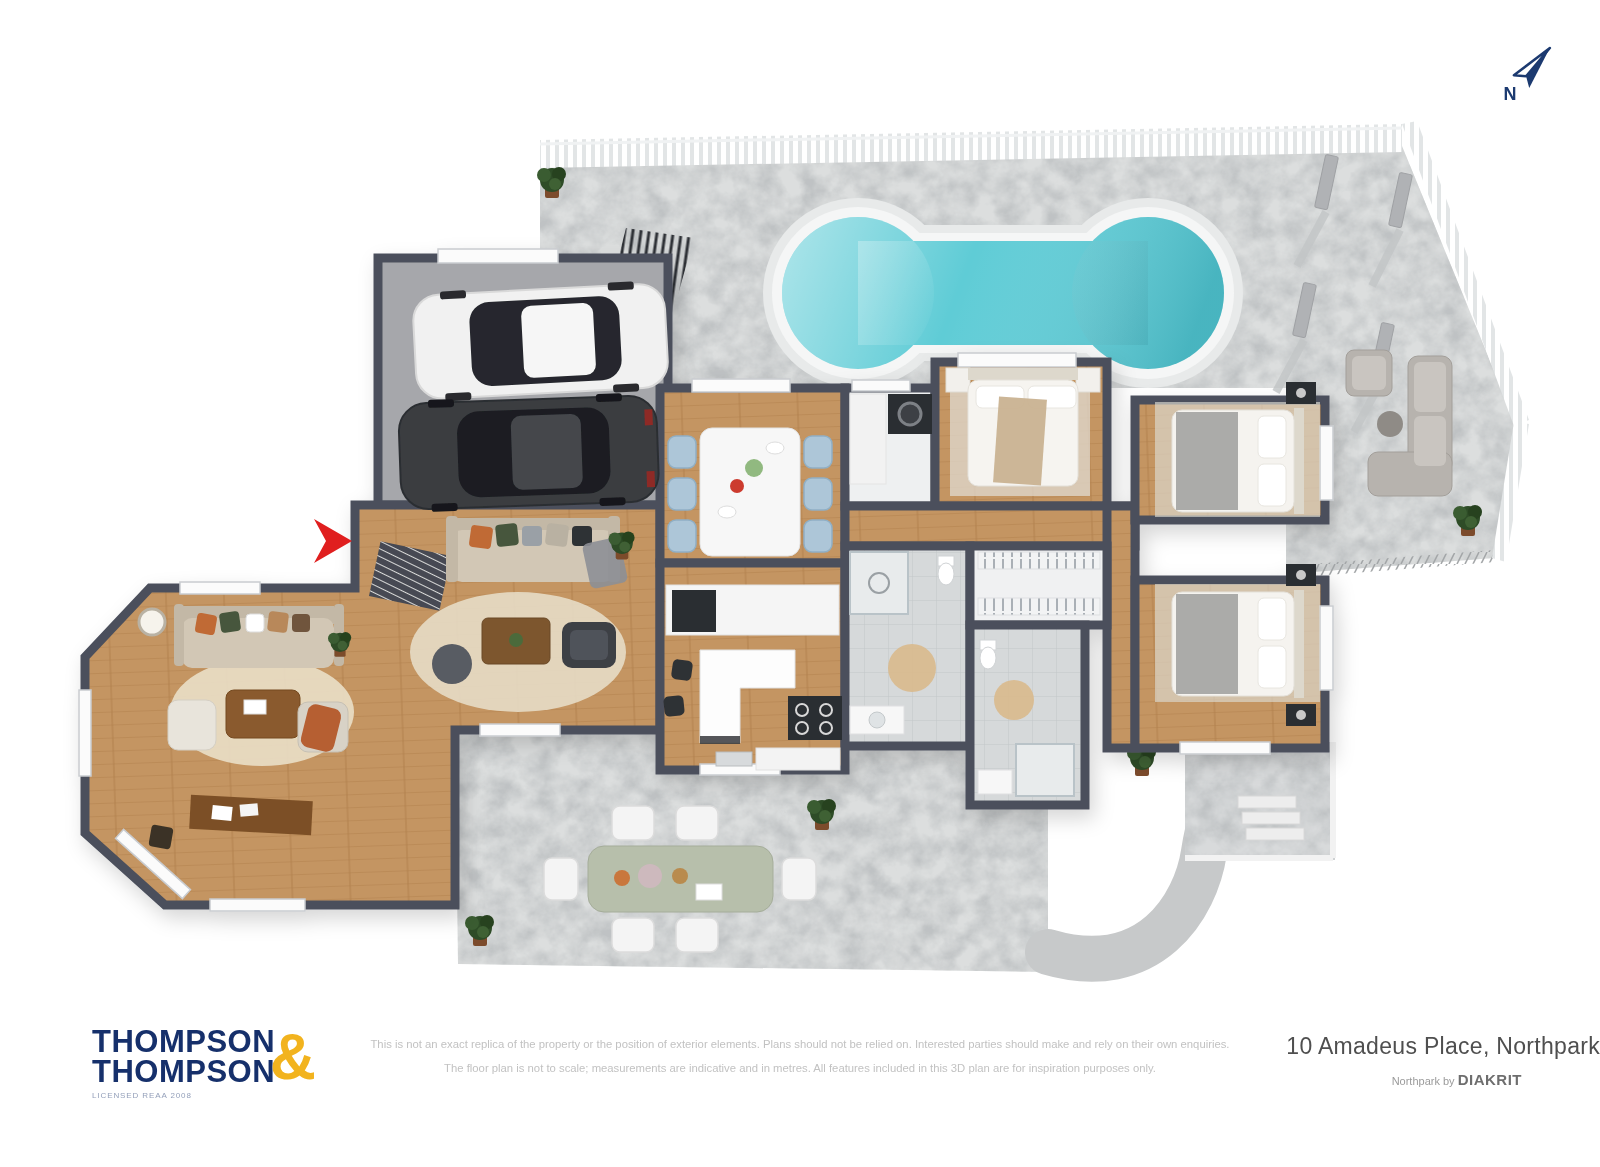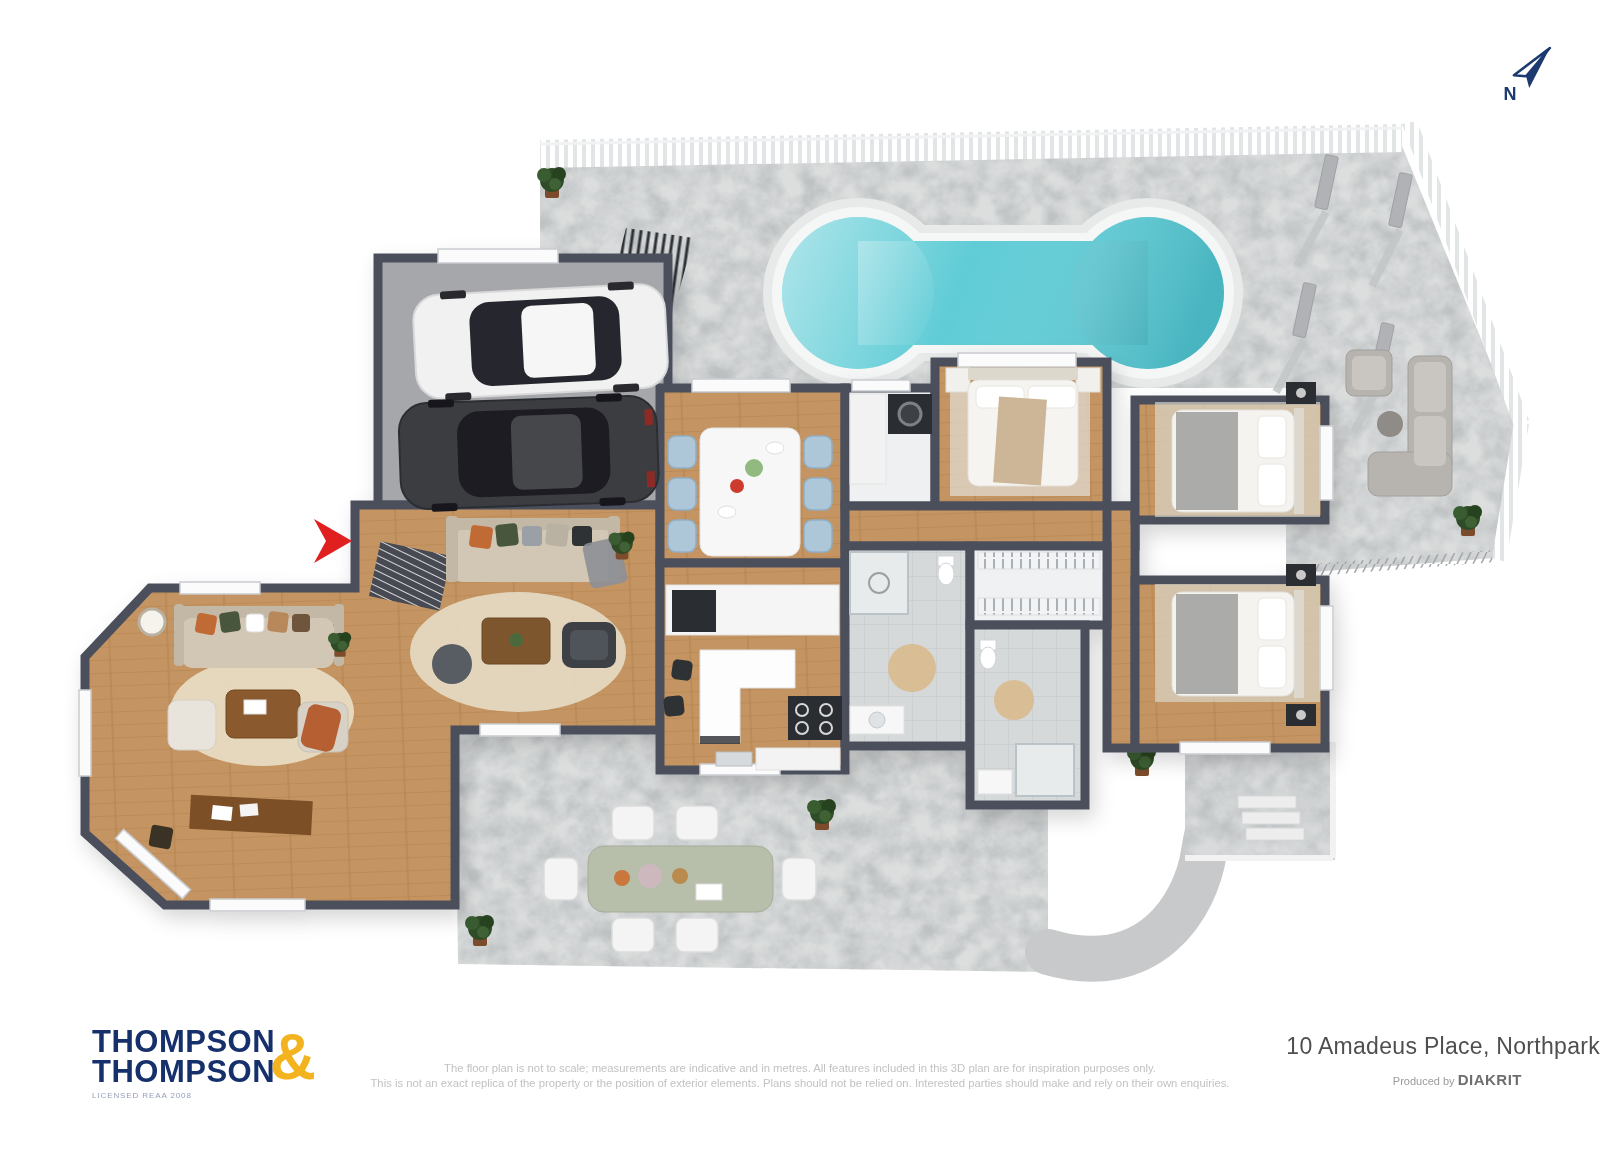--- a/index.html
+++ b/index.html
@@ -8,21 +8,21 @@
   .plan-svg{position:absolute;left:0;top:0}
   .room{stroke:#4c505c;stroke-width:9;stroke-linejoin:miter}
   .win{fill:#fbfbfb;stroke:#c9ccd0;stroke-width:1.5}
   .chair{fill:#f4f4f4;stroke:#dcdcdc;stroke-width:1.5}
   .chairblue{fill:#adc6d8;stroke:#90afc5;stroke-width:1.5}
   .appl{fill:#2c2e33}
   
   .title{position:absolute;left:0;right:0;top:1033px;text-align:right;
          font-size:23px;color:#4f4f4f;letter-spacing:.3px}
   .disc{position:absolute;left:0;right:0;text-align:center;font-size:11.3px;color:#c2c2c2}
-  .d1{top:1062px}.d2{top:1077px}
+  .d1{top:1062px}.d2{top:1038px}
   .produced{position:absolute;right:78px;top:1071px;font-size:11px;color:#9b9b9b}
   .producer{color:#6e6e6e;font-weight:700;letter-spacing:.5px;font-size:15px}
   
   .logo{position:absolute;left:92px;top:1027px;width:220px}
   .logo-line{font-size:31px;font-weight:800;color:#16306b;letter-spacing:.5px;
              line-height:30px;text-align:right;padding-right:50px;white-space:nowrap}
   .logo-amp{position:absolute;right:-4px;top:-4px;font-size:64px;font-weight:700;
             color:#f2b31e;line-height:68px}
   .logo-tag{margin-top:4px;padding-right:26px;font-size:8px;letter-spacing:.9px;
             color:#94a0ba;text-align:left}
@@ -388,13 +388,13 @@
 <div class="logo">
   <div class="logo-line">THOMPSON</div>
   <div class="logo-line">THOMPSON</div>
   <div class="logo-amp">&amp;</div>
   <div class="logo-tag">LICENSED REAA 2008</div>
 </div>
 
 <div class="title">10 Amadeus Place, Northpark</div>
 <div class="disc d1">The floor plan is not to scale; measurements are indicative and in metres. All features included in this 3D plan are for inspiration purposes only.</div>
 <div class="disc d2">This is not an exact replica of the property or the position of exterior elements. Plans should not be relied on. Interested parties should make and rely on their own enquiries.</div>
-<div class="produced"><span>Produced by </span><span class="producer">DIAKRIT</span></div>
+<div class="produced"><span>Northpark by </span><span class="producer">DIAKRIT</span></div>
 
 </body></html>

